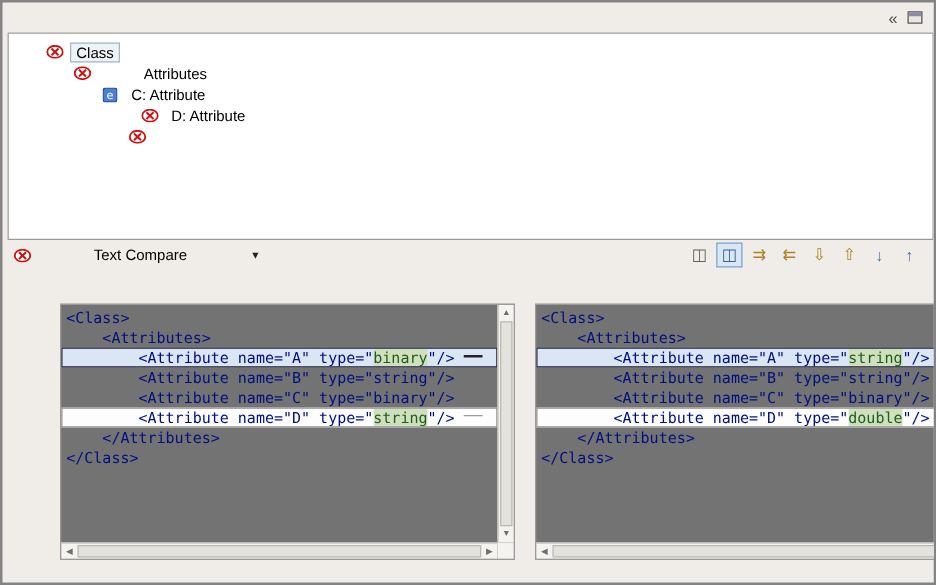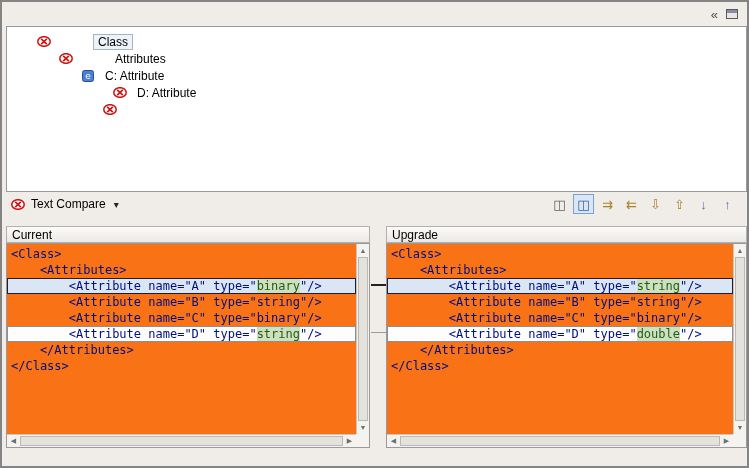--- a/index.html
+++ b/index.html
@@ -26,21 +26,21 @@
     background: #fff; border: 1px solid #9a9a9a; padding-top: 6px; overflow: hidden;
   }
   .tree-row { height: 17px; display: flex; align-items: center; font-size: 12px; white-space: pre; color: #000; }
   .tree-icon { width: 18px; display: inline-flex; justify-content: center; margin-right: 3px; flex: 0 0 auto; }
   .tree-label { padding: 0 4px; line-height: 14px; border: 1px solid transparent; }
   .tree-label.focus { border: 1px solid #a3b5c6; background: #eef3f9; }
 
   
   .tc-header {
     position: absolute; left: 2px; top: 190px; right: 2px; height: 24px;
-    display: flex; align-items: center; padding: 0 7px; font-size: 12px; color: #000;
+    display: flex; align-items: center; padding: 0 7px; font-size: 12px; color: #000; gap: 44px;
   }
   .tc-icon { margin-right: 6px; display: inline-flex; }
   .tc-caret { margin-left: 8px; font-size: 10px; color: #222; }
   .tc-toolbar { margin-left: auto; display: flex; gap: 3px; align-items: center; }
   .tbtn {
     width: 21px; height: 20px; display: flex; align-items: center; justify-content: center;
     font-size: 13px; border: 1px solid transparent; cursor: default;
   }
   .tbtn.pressed { border: 1px solid #7da2ce; background: #d8e6f5; }
 
@@ -48,21 +48,21 @@
   .col-header {
     position: absolute; top: 224px; height: 17px;
     background: linear-gradient(#fdfcfb, #ebe8e4);
     border: 1px solid #b3b0ab; font-size: 12px; color: #000;
     display: flex; align-items: center; padding: 0 5px;
   }
   #hdr-left { left: 4px; width: 364px; }
   #hdr-right { left: 384px; width: 361px; }
 
   
-  .pane { position: absolute; top: 241px; height: 205px; background: #f97316; border: 1px solid #9a9a9a; }
+  .pane { position: absolute; top: 241px; height: 205px; background: #737373; border: 1px solid #9a9a9a; margin-left: 42px; }
   #pane-left { left: 4px; width: 364px; }
   #pane-right { left: 384px; width: 361px; }
 
   .code {
     position: absolute; left: 0; top: 0; right: 13px; bottom: 13px; overflow: hidden;
     font-family: "DejaVu Sans Mono", "Liberation Mono", monospace;
     font-size: 12px; line-height: 16px; white-space: pre;
     color: var(--code-text, #00107f); padding-top: 2px;
   }
   .code-line { height: 16px; padding-left: 4px; }
@@ -113,21 +113,21 @@
 <div class="window">
 
   <div class="sc-header">
     <span class="sc-header-icons">
       <span class="hicon">«</span>
       <span class="winbox"></span>
     </span>
   </div>
 
   <div class="sc-tree">
-      <div class="tree-row" style="padding-left: 28px; gap: 37px;"><span class="tree-icon"><svg width="14" height="11" viewBox="0 0 14 11">
+      <div class="tree-row" style="padding-left: 28px;"><span class="tree-icon"><svg width="14" height="11" viewBox="0 0 14 11">
             <ellipse cx="7" cy="5.5" rx="6.2" ry="4.8" fill="#fff" stroke="#cc1111" stroke-width="1.5"></ellipse>
             <path d="M4.2 2.8 L9.8 8.2 M9.8 2.8 L4.2 8.2" stroke="#cc1111" stroke-width="1.6" fill="none"></path>
           </svg></span><span class="tree-label focus">Class</span></div>
       <div class="tree-row" style="padding-left: 50px; gap: 32px;"><span class="tree-icon"><svg width="14" height="11" viewBox="0 0 14 11">
             <ellipse cx="7" cy="5.5" rx="6.2" ry="4.8" fill="#fff" stroke="#cc1111" stroke-width="1.5"></ellipse>
             <path d="M4.2 2.8 L9.8 8.2 M9.8 2.8 L4.2 8.2" stroke="#cc1111" stroke-width="1.6" fill="none"></path>
           </svg></span><span class="tree-label">Attributes</span></div>
       <div class="tree-row" style="padding-left: 72px;"><span class="tree-icon"><svg width="12" height="12" viewBox="0 0 12 12">
             <rect x="0.5" y="0.5" width="11" height="11" rx="2" fill="#4a7fd4" stroke="#2c4f94"></rect>
             <text x="6" y="9.2" font-size="9" fill="#fff" text-anchor="middle" font-family="DejaVu Sans, sans-serif">e</text>
@@ -156,22 +156,20 @@
         <span class="tbtn pressed" style="color: rgb(63, 95, 143);">◫</span>
         <span class="tbtn" style="color: rgb(168, 134, 44);">⇉</span>
         <span class="tbtn" style="color: rgb(168, 134, 44);">⇇</span>
         <span class="tbtn" style="color: rgb(168, 134, 44);">⇩</span>
         <span class="tbtn" style="color: rgb(168, 134, 44);">⇧</span>
         <span class="tbtn" style="color: rgb(79, 111, 174);">↓</span>
         <span class="tbtn" style="color: rgb(79, 111, 174);">↑</span>
       </span>
   </div>
 
-  <div id="hdr-left" class="col-header">Current</div>
-  <div id="hdr-right" class="col-header">Upgrade</div>
 
   <div id="pane-left" class="pane">
     <div class="code"><div class="code-line"><span>&lt;Class&gt;</span></div><div class="code-line"><span>    &lt;Attributes&gt;</span></div><div class="code-line selected"><span>        &lt;Attribute name="A" type="</span><span class="hl">binary</span><span>"/&gt;</span></div><div class="code-line"><span>        &lt;Attribute name="B" type="string"/&gt;</span></div><div class="code-line"><span>        &lt;Attribute name="C" type="binary"/&gt;</span></div><div class="code-line diff"><span>        &lt;Attribute name="D" type="</span><span class="hl">string</span><span>"/&gt;</span></div><div class="code-line"><span>    &lt;/Attributes&gt;</span></div><div class="code-line"><span>&lt;/Class&gt;</span></div></div>
     <div class="vscroll">
       <div class="sbtn">▲</div>
       <div class="thumb"></div>
       <div class="sbtn bottom">▼</div>
     </div>
     <div class="hscroll">
       <div class="sbtn left">◀</div>

